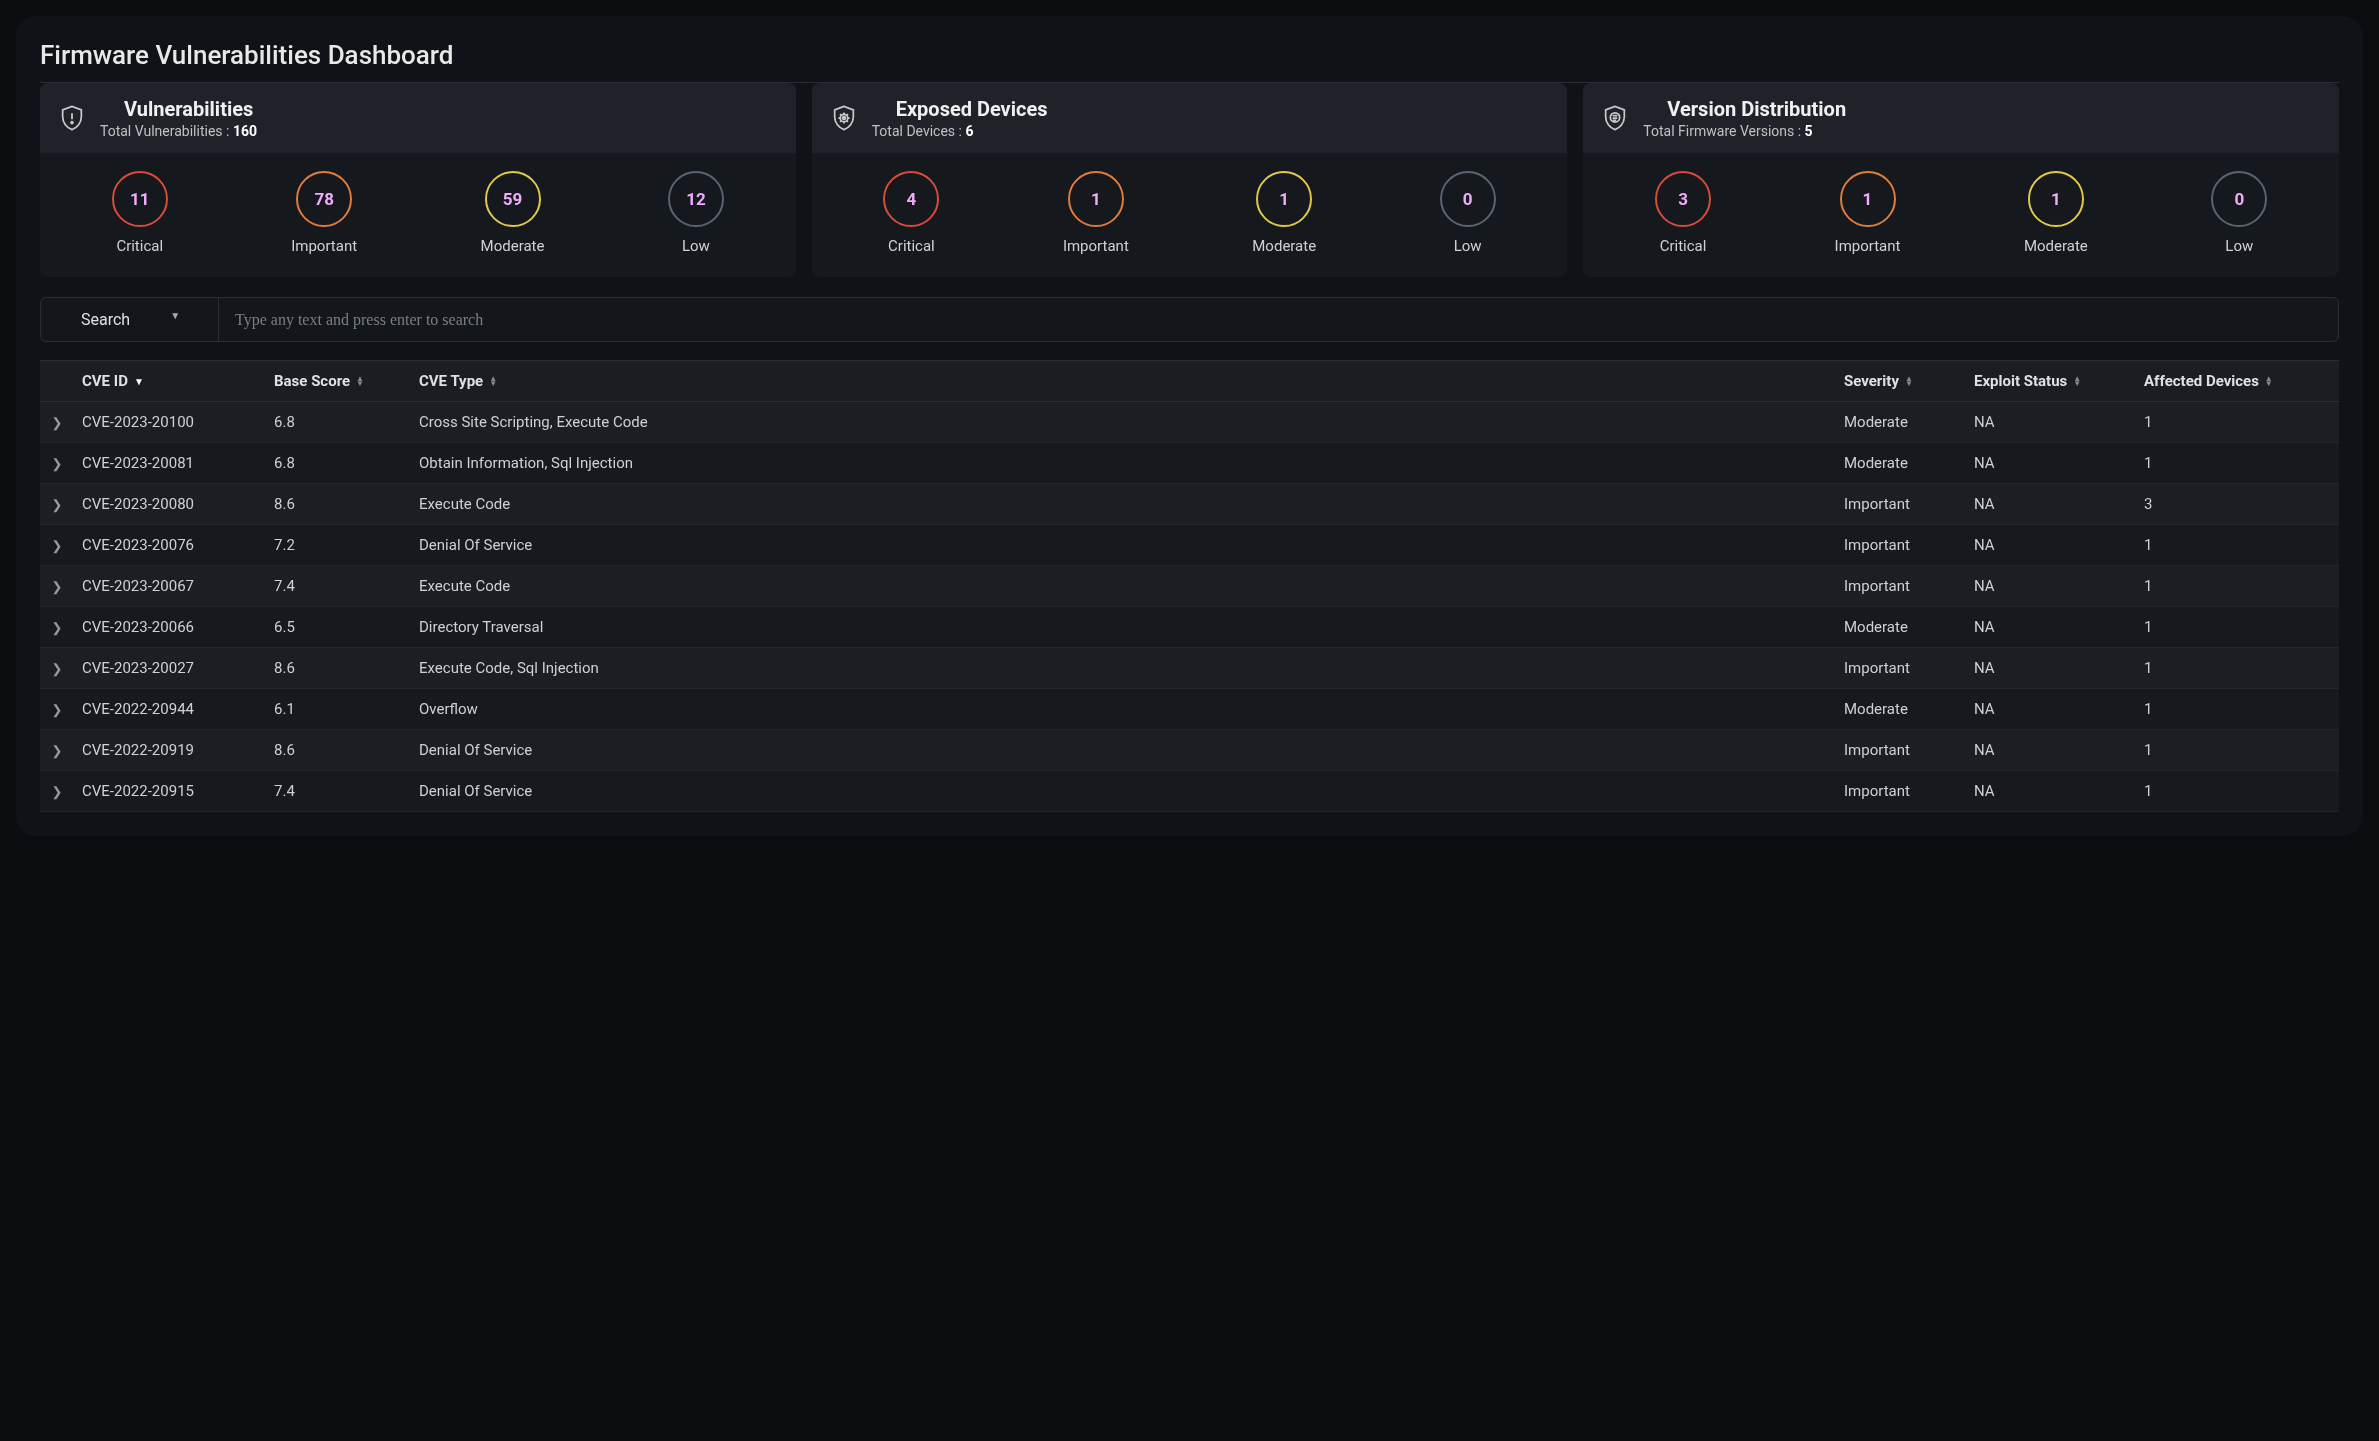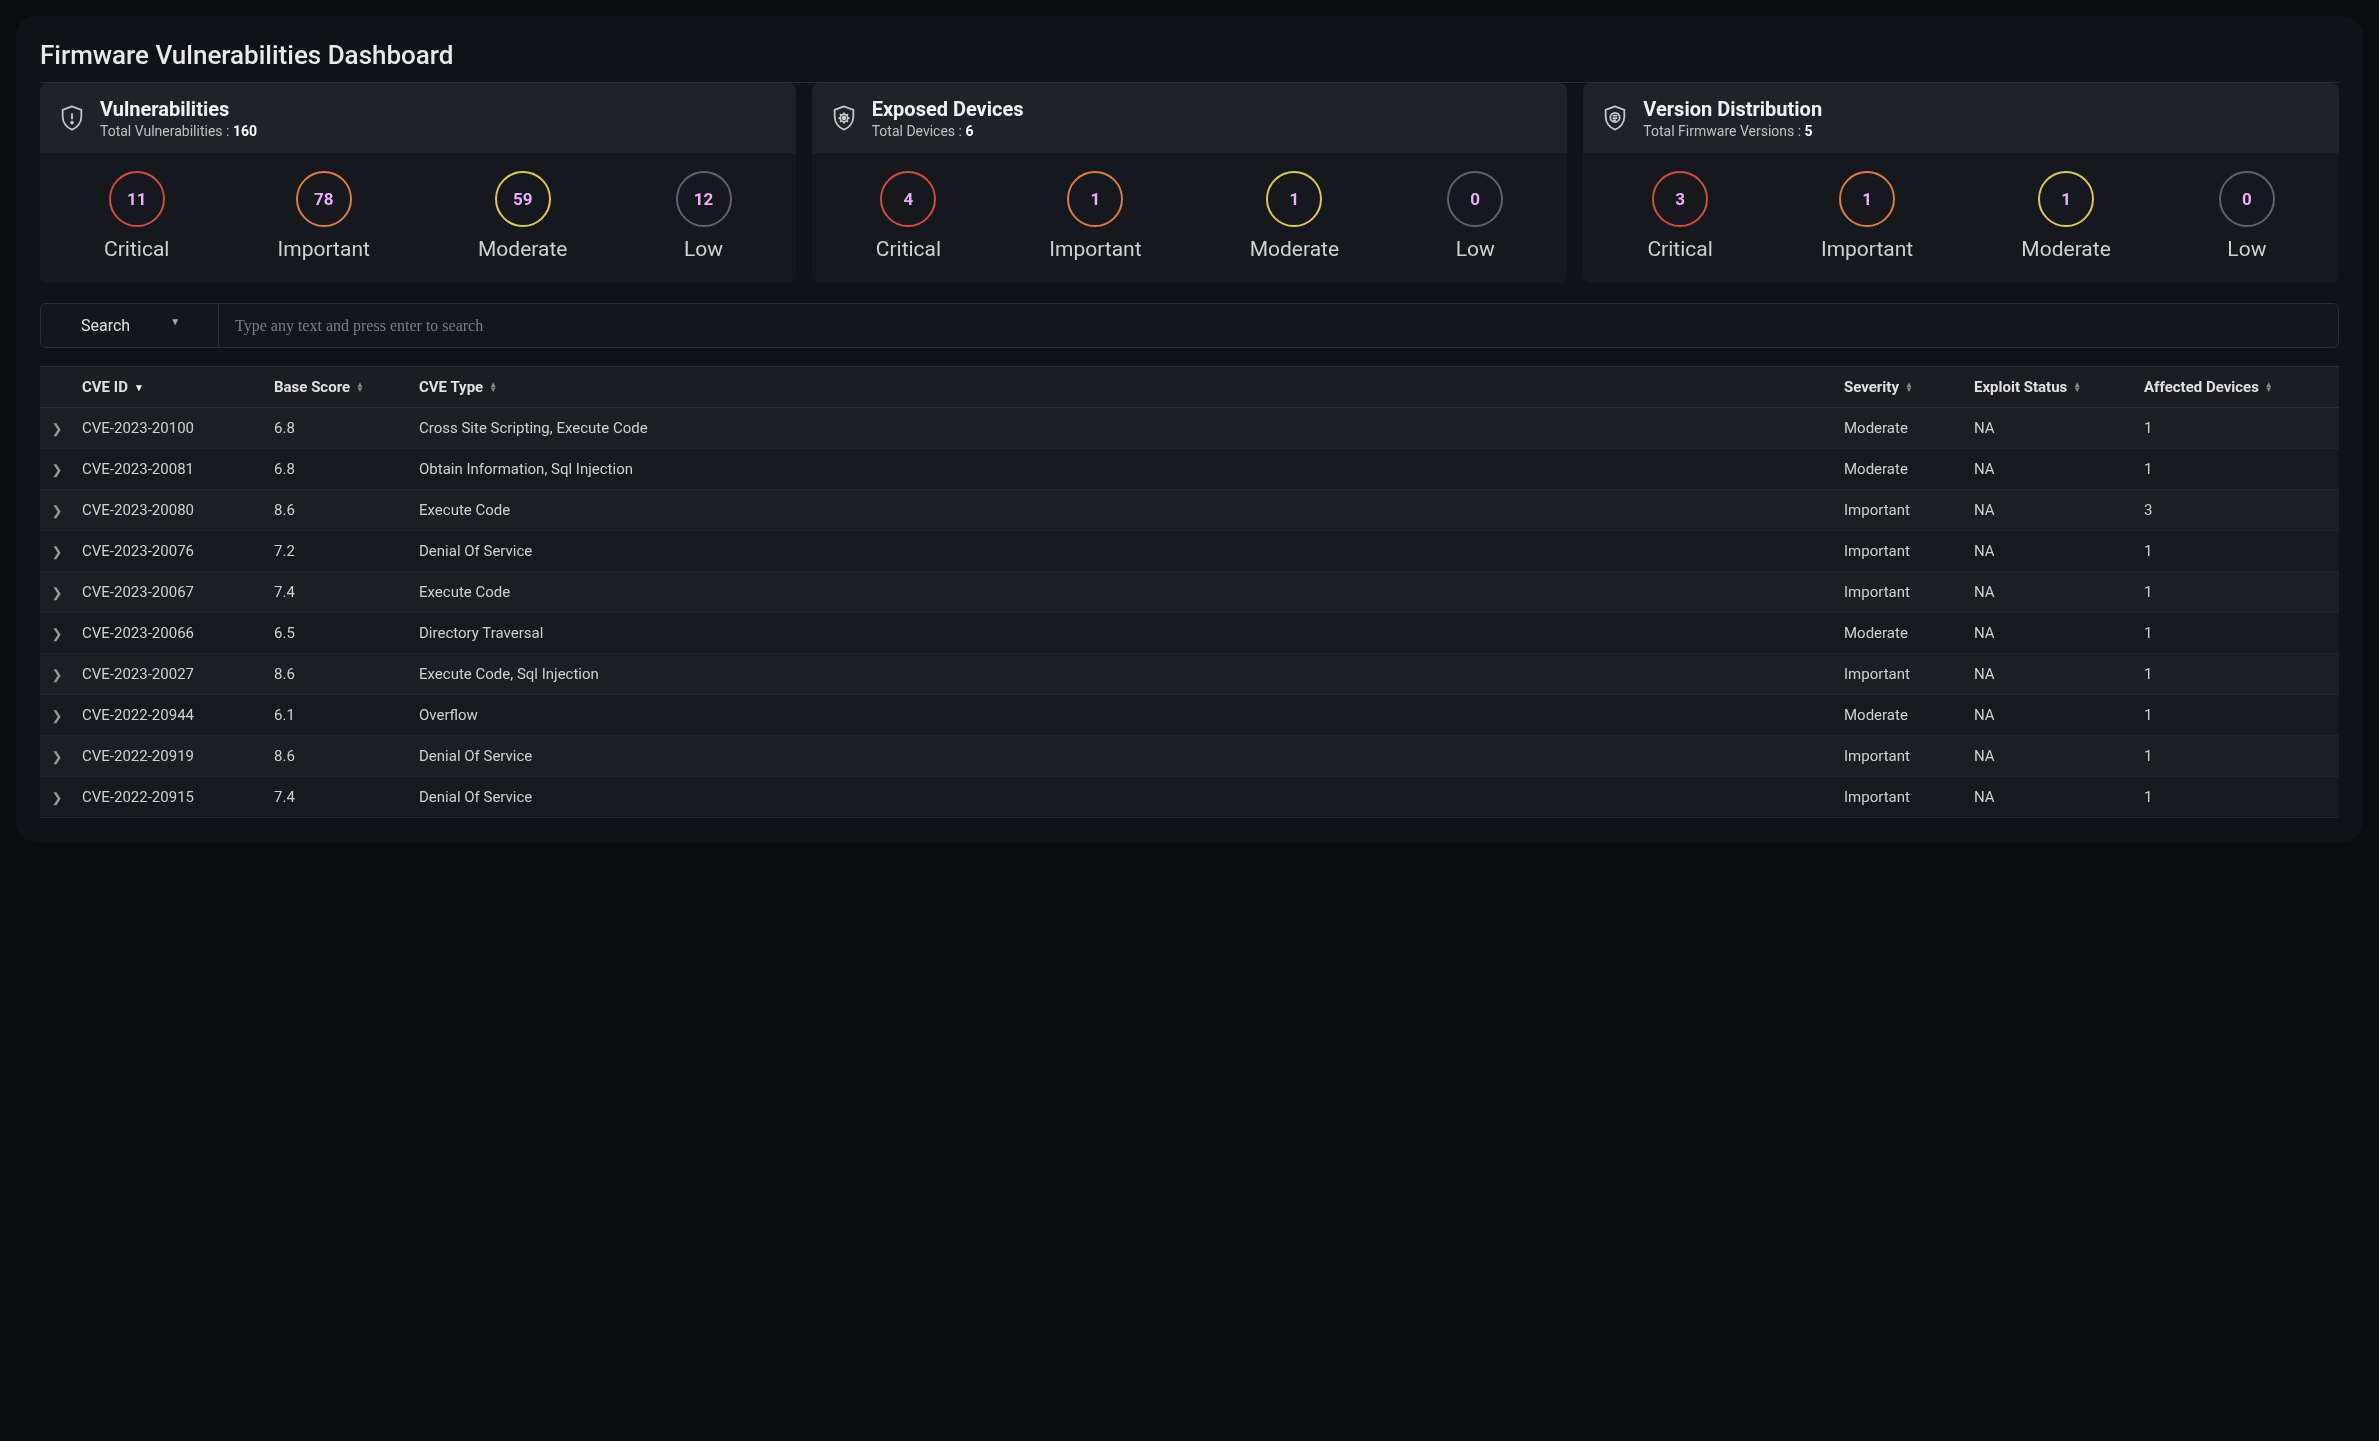--- a/index.html
+++ b/index.html
@@ -48,20 +48,21 @@
   display: flex;
   align-items: center;
   justify-content: center;
 }
 .card-icon svg { width: 28px; height: 28px; }
 .card-title-group { display: flex; flex-direction: column; gap: 2px; }
 .card-title {
   font-size: 20px;
   font-weight: 700;
   color: #f0f0f0;
+  margin-left: 24px;
 }
 .card-subtitle {
   font-size: 14px;
   color: #c0c0c0;
 }
 .card-subtitle b { color: #fff; font-weight: 700; }
 .card-body {
   padding: 18px 10px 22px;
   display: flex;
   justify-content: space-around;
@@ -82,21 +83,21 @@
   font-size: 17px;
   font-weight: 700;
   color: #f0abfc;
   border: 2px solid;
 }
 .stat-circle.critical { border-color: #d94a3a; }
 .stat-circle.important { border-color: #e07b39; }
 .stat-circle.moderate { border-color: #e0c84a; }
 .stat-circle.low { border-color: #5a6470; }
 .stat-label {
-  font-size: 21px;
+  font-size: 15px;
   color: #d0d0d0;
 }
 .search-row {
   display: flex;
   background: #13161b;
   border: 1px solid #2a2d33;
   border-radius: 6px;
   margin-bottom: 18px;
   overflow: hidden;
 }

